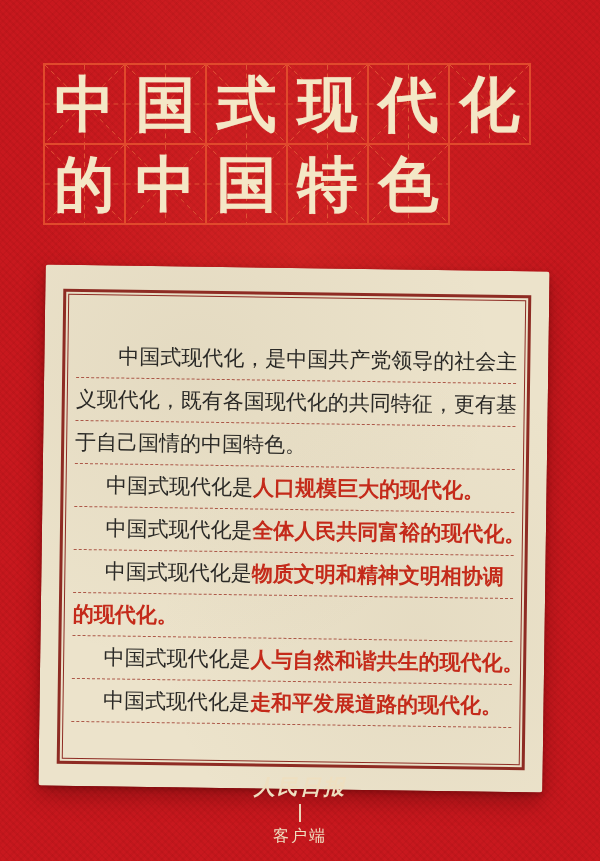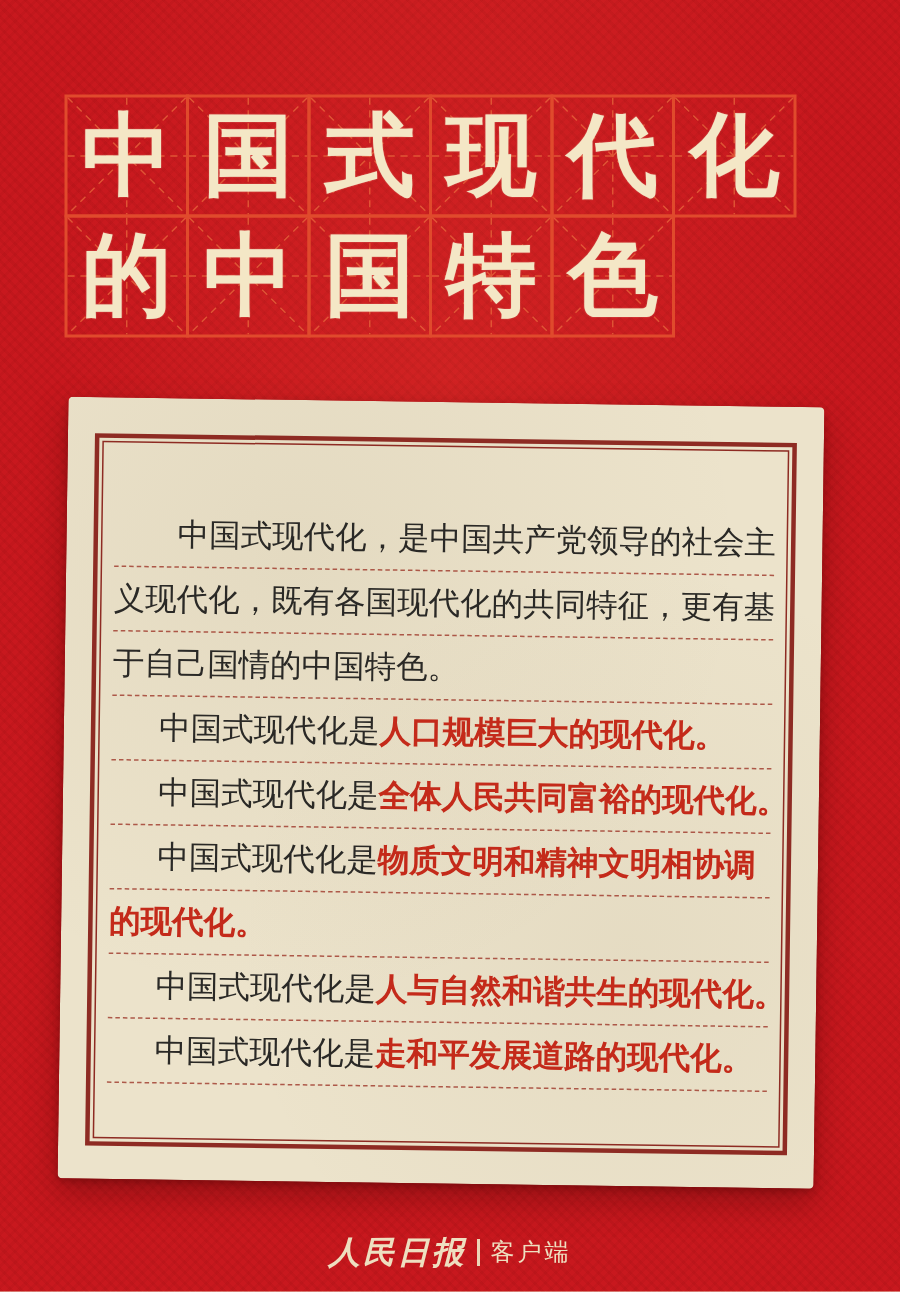--- a/index.html
+++ b/index.html
@@ -48,27 +48,28 @@
     font-size:21px;color:#2a2926;
   }
   .seg{display:inline;}
   .seg.black{color:#2a2926;font-weight:500;}
   .seg.red{color:#c42a1a;font-weight:bold;}
   
   .footer{
     position:absolute;left:0;right:0;bottom:16px;
     display:flex;align-items:center;justify-content:center;gap:7px;
     color:#eedfc0;
+    flex-direction:column;
   }
   .script-logo{
     font-family:"DejaVu Serif","Liberation Serif",serif;
     font-style:italic;font-weight:bold;font-size:21px;letter-spacing:2px;line-height:1;
   }
   .logo-divider{width:2px;height:18px;background:#eedfc0;opacity:0.95;}
-  .client-label{font-size:16px;letter-spacing:2px;line-height:1;}
+  .client-label{font-size:16px;letter-spacing:2px;line-height:1;font-family:Liberation Mono, monospace;}
 </style>
 </head>
 <body>
 
 <div class="title-grid">
   <div class="grid-row">
       <div class="cell">
         <svg viewBox="0 0 83 82" preserveAspectRatio="none">
           <g stroke="#e5603a" stroke-width="1" stroke-dasharray="5 4" opacity="0.85">
             <line x1="0" y1="0" x2="83" y2="82"></line>

